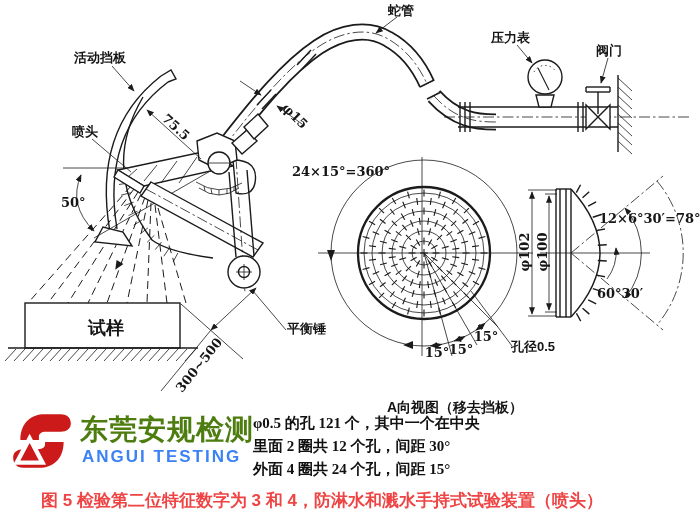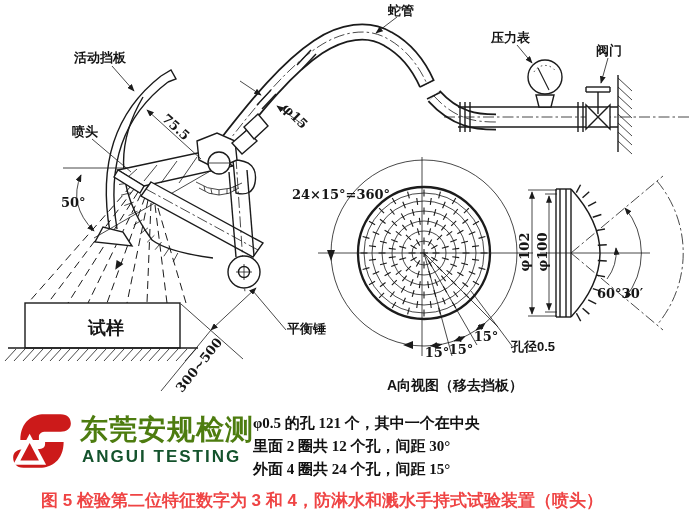--- a/index.html
+++ b/index.html
@@ -5,25 +5,25 @@
   html,body{margin:0;padding:0;background:#fff;}
   #stage{position:relative;width:700px;height:522px;background:#fff;overflow:hidden;
          font-family:"Liberation Sans",sans-serif;}
   .lbl{position:absolute;font:bold 13px "Liberation Sans",sans-serif;color:#161616;
        white-space:nowrap;line-height:1;}
   .num{font:bold 13px "DejaVu Serif",serif;}
   .note{position:absolute;left:253px;font:bold 15px "Liberation Serif",serif;color:#111;
         white-space:nowrap;line-height:1;margin-top:12px;}
   .caption{position:absolute;left:41px;top:489px;font:bold 17px "Liberation Sans",sans-serif;
         color:#ef4444;white-space:nowrap;}
-  .viewcap{position:absolute;left:387px;top:377px;font:bold 14px "Liberation Sans",sans-serif;color:#141414;text-align:center;}
+  .viewcap{position:absolute;left:387px;top:399px;font:bold 14px "Liberation Sans",sans-serif;color:#141414;text-align:center;}
   .wm-cn{position:absolute;left:80px;top:411px;font:900 28px "Liberation Sans",sans-serif;
         color:#4d7c0f;letter-spacing:1px;white-space:nowrap;}
   .wm-en{position:absolute;left:82px;top:447px;font:bold 17px "Liberation Sans",sans-serif;
-        color:#14532d;letter-spacing:2px;white-space:nowrap;}
+        color:#3b82f6;letter-spacing:2px;white-space:nowrap;}
   
   .tn{stroke:#1b1b1b;stroke-width:0.8;fill:none;}
   .md{stroke:#1b1b1b;stroke-width:1.4;fill:none;}
   .bd{stroke:#1b1b1b;stroke-width:2.3;fill:none;}
   .hk{stroke:#1b1b1b;stroke-width:1.1;fill:none;}
   .dd{stroke:#1b1b1b;stroke-width:0.8;fill:none;stroke-dasharray:11 3 2.5 3;}
   .sp{stroke:#1b1b1b;stroke-width:1;fill:none;stroke-dasharray:8 5;}
   .tubeO{stroke:#1b1b1b;stroke-width:17;fill:none;}
   .tubeI{stroke:#ffffff;stroke-width:13.5;fill:none;}
   .wf{fill:#ffffff;}
@@ -410,23 +410,24 @@
   <div class="lbl" style="left:491px;top:31px">压力表</div>
   <div class="lbl" style="left:596px;top:44px">阀门</div>
   <div class="lbl" style="left:72px;top:125px">喷头</div>
   <div class="lbl" style="left:88px;top:319px;font-size:18px">试样</div>
   <div class="lbl" style="left:287px;top:322px">平衡锤</div>
 
   <div class="lbl num" style="left:176px;top:127px;transform:translate(-50%,-50%) rotate(42deg)">75.5</div>
   <div class="lbl num" style="left:295px;top:116px;transform:translate(-50%,-50%) rotate(44deg)">φ15</div>
   <div class="lbl num" style="left:61px;top:195px">50°</div>
   <div class="lbl num" style="left:199px;top:365px;transform:translate(-50%,-50%) rotate(-51deg)">300~500</div>
-  <div class="lbl num" style="left:292px;top:187px">24×15°=360°</div>
+  <div class="lbl num" style="left:292px;top:164px">24×15°=360°</div>
   <div class="lbl num" style="left:524px;top:252px;transform:translate(-50%,-50%) rotate(-90deg)">φ102</div>
   <div class="lbl num" style="left:542px;top:252px;transform:translate(-50%,-50%) rotate(-90deg)">φ100</div>
+  <div class="lbl num" style="left:599px;top:211px">12×6°30′=78°</div>
   <div class="lbl num" style="left:597px;top:286px">60°30′</div>
   <div class="lbl num" style="left:437px;top:352px;transform:translate(-50%,-50%)">15°</div>
   <div class="lbl num" style="left:461px;top:349px;transform:translate(-50%,-50%)">15°</div>
   <div class="lbl num" style="left:486px;top:336px;transform:translate(-50%,-50%)">15°</div>
   <div class="lbl" style="left:511px;top:340px">孔径0.5</div>
 
   <div class="viewcap">A向视图（移去挡板）</div>
 
   <div class="note" style="top:404px">φ0.5 的孔 121 个，其中一个在中央</div>
   <div class="note" style="top:427px">里面 2 圈共 12 个孔，间距 30°</div>

